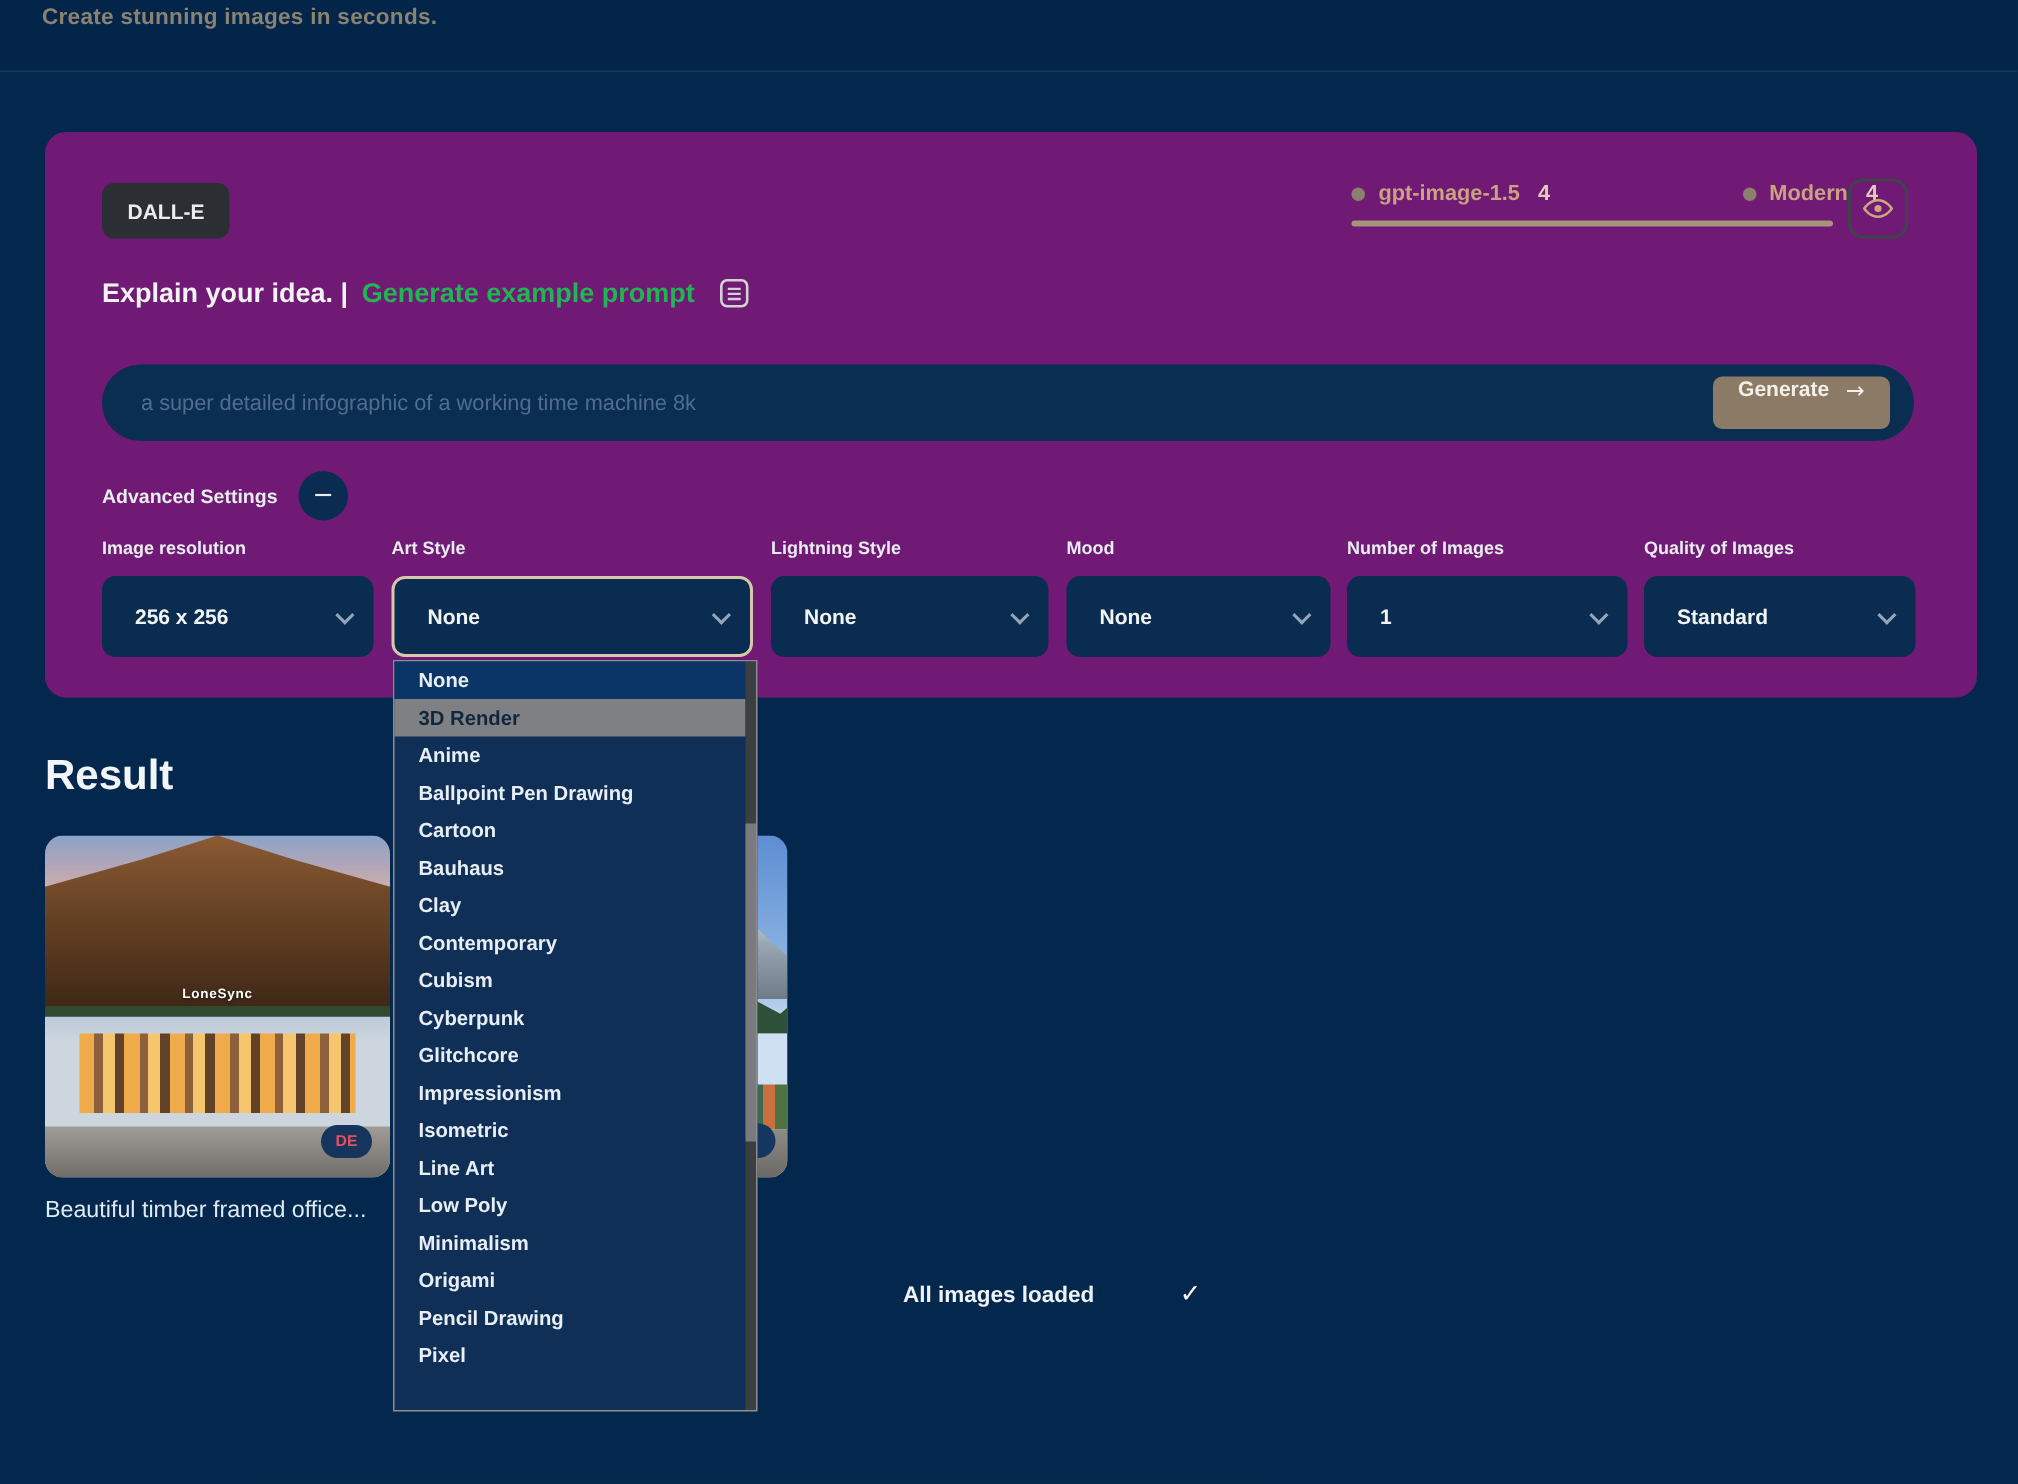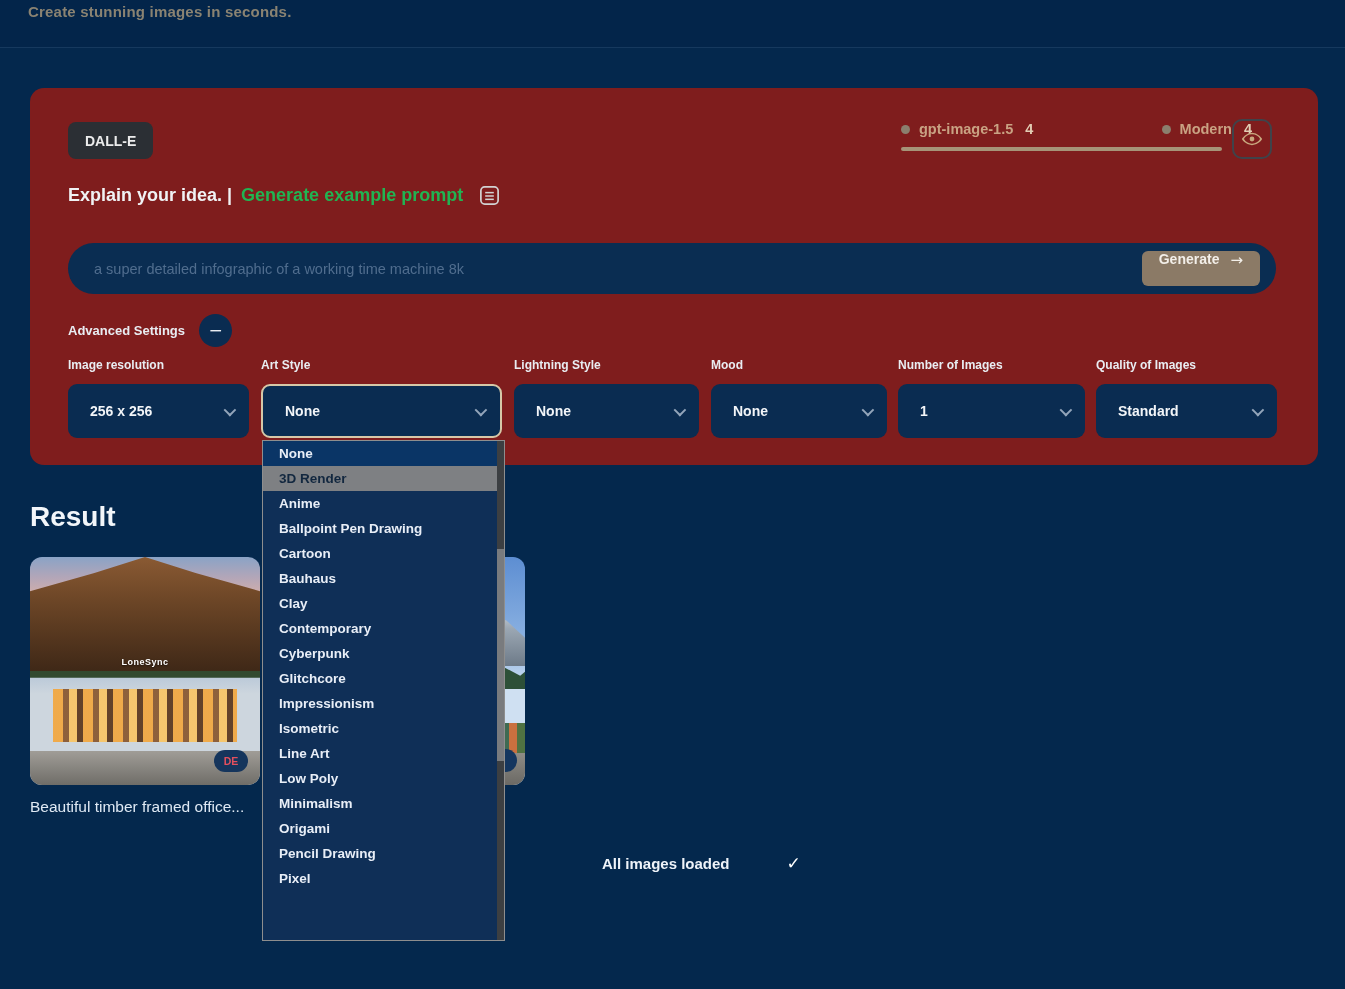--- a/index.html
+++ b/index.html
@@ -12,21 +12,21 @@
   }
 
   
   .topbar { position:absolute; top:0; left:0; width:1345px; height:48px;
             background:#03254a; border-bottom:1px solid #16395e; }
   .tagline { position:absolute; left:28px; top:3px; font-size:15px; font-weight:700;
              color:#8a8372; letter-spacing:.2px; }
 
   
   .panel { position:absolute; left:30px; top:88px; width:1288px; height:377px;
-           background:#7f1d1d; border-radius:14px; }
+           background:#701a75; border-radius:14px; }
 
   .model-badge { position:absolute; left:38px; top:34px; height:37px; padding:0 17px;
                  background:#2b2f34; border:none; border-radius:8px;
                  color:#ececec; font-size:14px; font-weight:700;
                  font-family:"Liberation Sans", sans-serif; cursor:pointer; }
 
   .usage { position:absolute; left:871px; top:33px; width:351px; }
   .usage-row { display:flex; justify-content:space-between; align-items:center; }
   .usage-group { display:flex; align-items:center; gap:9px; }
   .dot { width:9px; height:9px; border-radius:50%; background:#8b7f6e; }
@@ -283,20 +283,21 @@
 
 <div class="dropdown">
   <div class="opt selected">None</div>
   <div class="opt highlighted">3D Render</div>
   <div class="opt">Anime</div>
   <div class="opt">Ballpoint Pen Drawing</div>
   <div class="opt">Cartoon</div>
   <div class="opt">Bauhaus</div>
   <div class="opt">Clay</div>
   <div class="opt">Contemporary</div>
+  <div class="opt">Cubism</div>
   <div class="opt">Cyberpunk</div>
   <div class="opt">Glitchcore</div>
   <div class="opt">Impressionism</div>
   <div class="opt">Isometric</div>
   <div class="opt">Line Art</div>
   <div class="opt">Low Poly</div>
   <div class="opt">Minimalism</div>
   <div class="opt">Origami</div>
   <div class="opt">Pencil Drawing</div>
   <div class="opt">Pixel</div>

